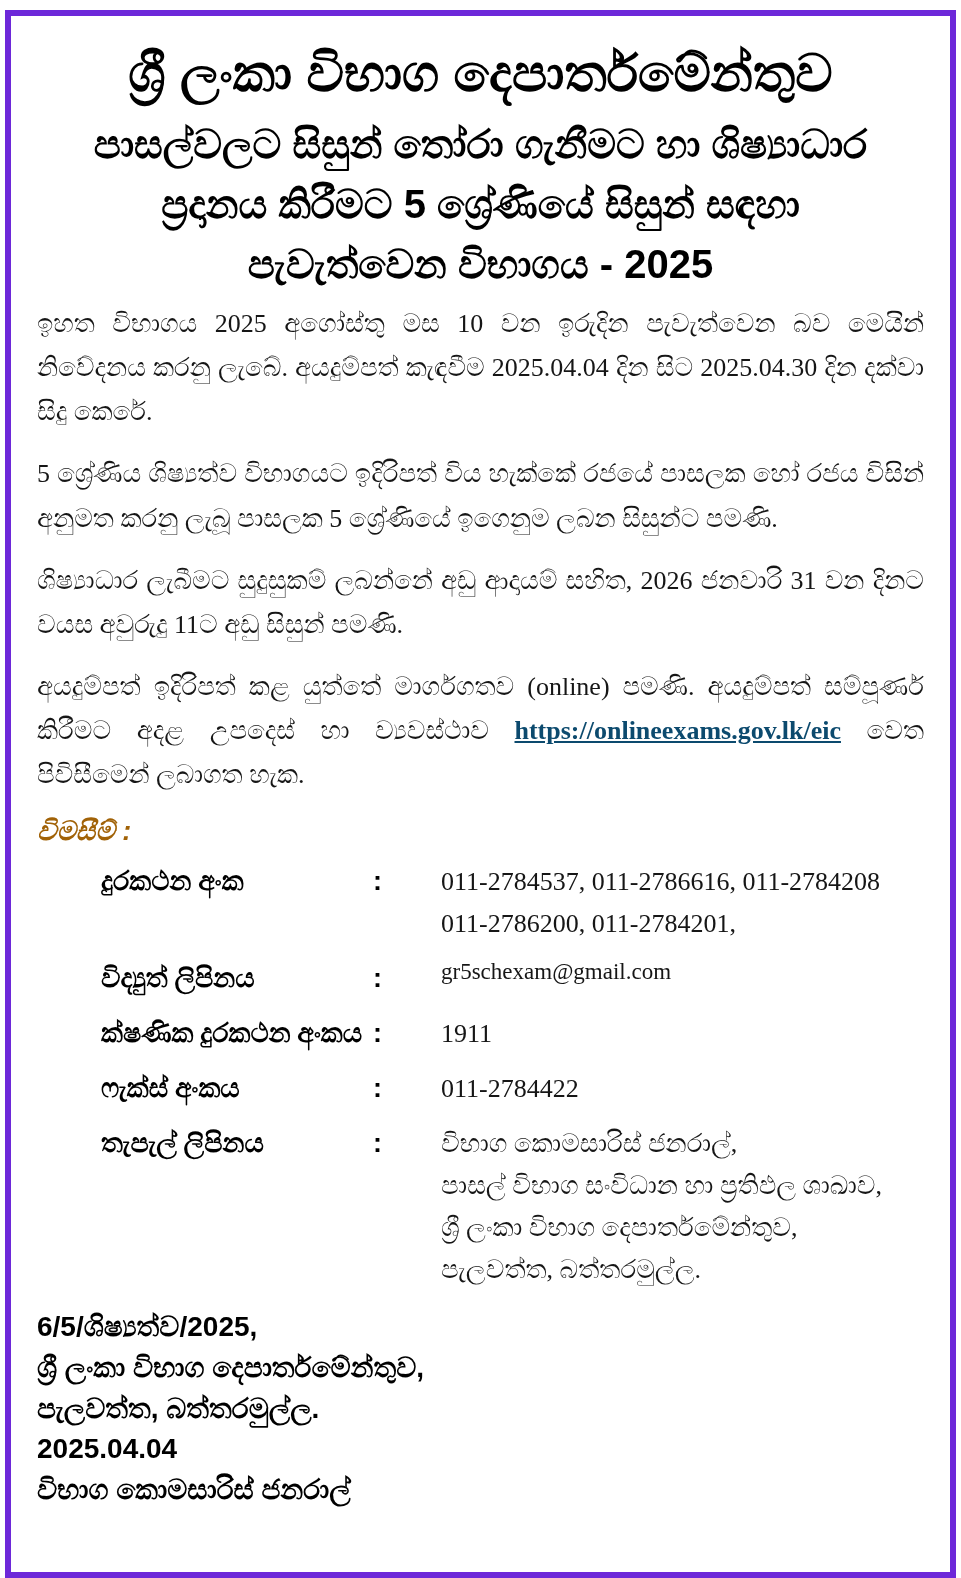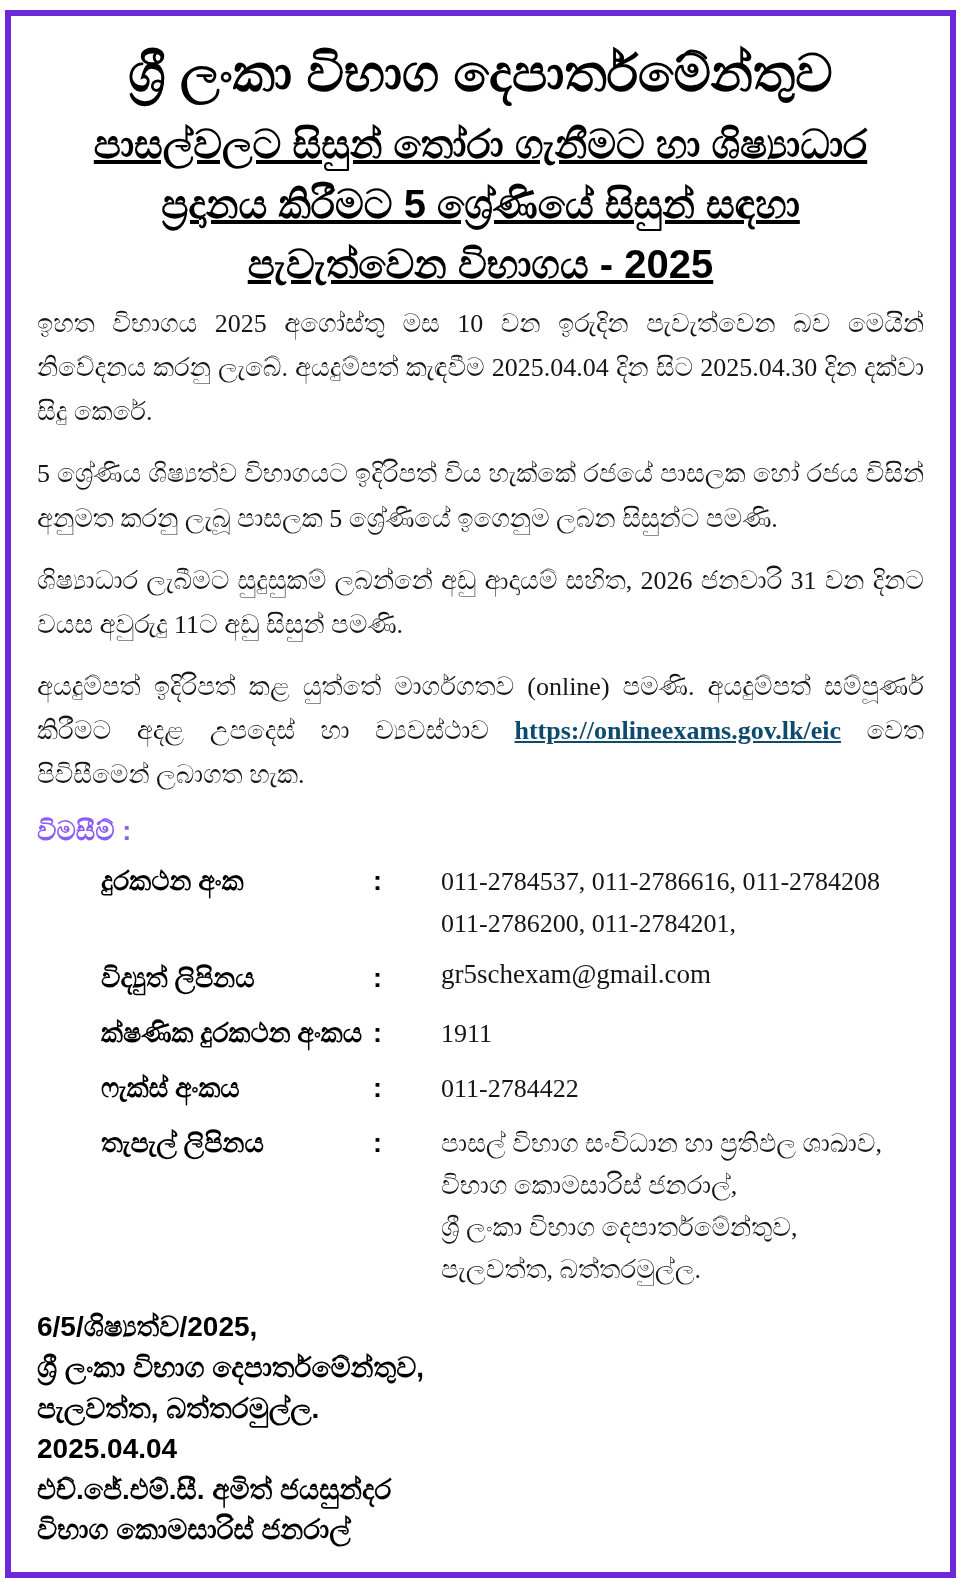--- a/index.html
+++ b/index.html
@@ -38,21 +38,20 @@
     color: #000000;
   }
   .subtitle {
     text-align: center;
     font-family: "Liberation Sans", sans-serif;
     font-weight: bold;
     font-size: 40px;
     line-height: 1.5;
     color: #000000;
     margin-bottom: 8px;
-    text-decoration: underline;
   }
   
   .para {
     font-family: "Liberation Serif", serif;
     font-size: 26px;
     line-height: 1.7;
     text-align: justify;
     margin: 0 0 18px 0;
     color: #161616;
   }
@@ -60,21 +59,22 @@
     color: #0c4a6e;
     text-decoration: underline;
     font-weight: bold;
   }
   
   .inquiries-heading {
     font-family: "Liberation Sans", sans-serif;
     font-weight: bold;
     font-size: 27px;
     margin: 2px 0 14px 0;
-    color: #8b5cf6;
+    color: #a16207;
+    font-style: italic;
   }
   .contact-table {
     margin-left: 64px;
   }
   .contact-row {
     display: flex;
     align-items: flex-start;
     margin-bottom: 13px;
   }
   .contact-label {
@@ -97,21 +97,21 @@
   }
   .contact-value {
     flex: 1 1 auto;
     font-family: "Liberation Serif", serif;
     font-size: 26px;
     line-height: 1.62;
     color: #161616;
   }
   .contact-value .vline { display: block; }
   .value-email {
-    font-size: 27px;
+    font-size: 23px;
     line-height: 1.25;
   }
   
   .footer {
     display: flex;
     justify-content: space-between;
     margin-top: 16px;
     flex-direction: column;
   }
   .footer-left {
@@ -183,35 +183,34 @@
     <div class="contact-row">
       <div class="contact-label">ෆැක්ස් අංකය</div>
       <div class="contact-colon">:</div>
       <div class="contact-value">011-2784422</div>
     </div>
 
     <div class="contact-row">
       <div class="contact-label">තැපැල් ලිපිනය</div>
       <div class="contact-colon">:</div>
       <div class="contact-value">
+        <span class="vline">විභාග කොමසාරිස් ජනරාල්,</span>
         <span class="vline">පාසල් විභාග සංවිධාන හා ප්‍රතිඵල ශාඛාව,</span>
-        <span class="vline">විභාග කොමසාරිස් ජනරාල්,</span>
         <span class="vline">ශ්‍රී ලංකා විභාග දෙපාර්තමේන්තුව,</span>
         <span class="vline">පැලවත්ත, බත්තරමුල්ල.</span>
       </div>
     </div>
 
   </div>
 
   <div class="footer">
     <div class="footer-left">
       <span class="fline">6/5/ශිෂ්‍යත්ව/2025,</span>
       <span class="fline">ශ්‍රී ලංකා විභාග දෙපාර්තමේන්තුව,</span>
       <span class="fline">පැලවත්ත, බත්තරමුල්ල.</span>
       <span class="fline">2025.04.04</span>
     </div>
     <div class="footer-right">
-      <span class="fline">එච්.ජේ.එම්.සී. අමිත් ජයසුන්දර</span>
       <span class="fline">විභාග කොමසාරිස් ජනරාල්</span>
     </div>
   </div>
 
 </div>
 
 </body></html>

